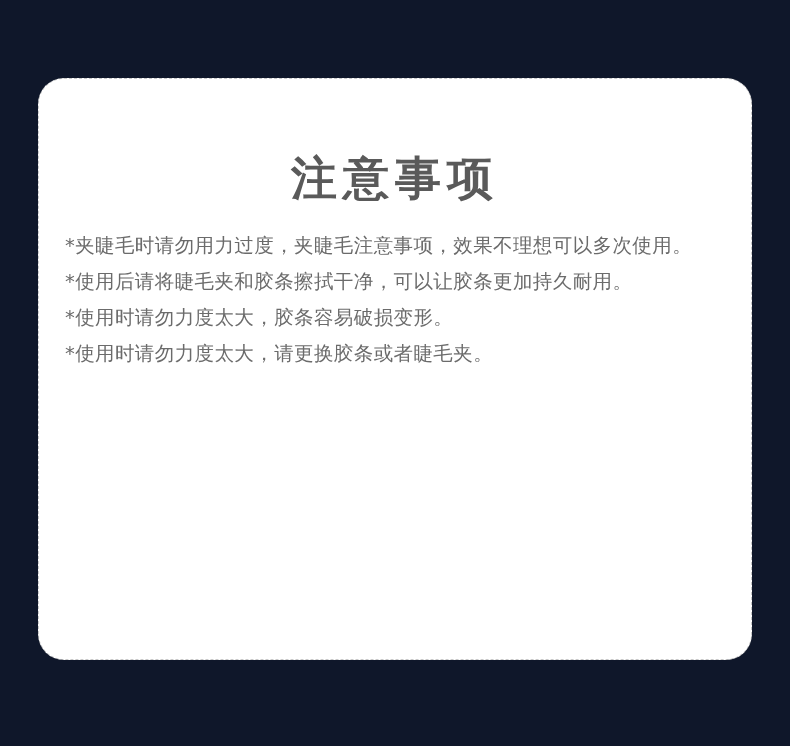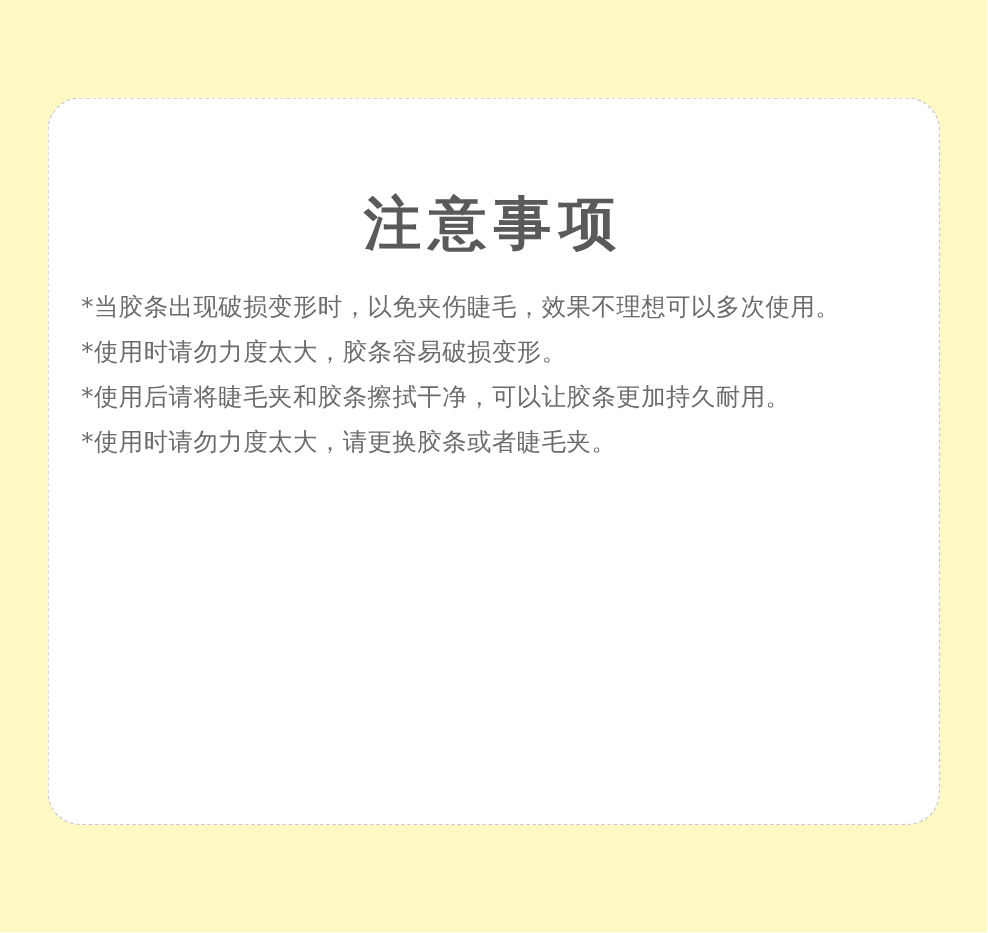--- a/index.html
+++ b/index.html
@@ -11,21 +11,21 @@
     width: 790px;
     height: 746px;
     font-family: "DejaVu Sans", "Liberation Sans", sans-serif;
     position: relative;
     overflow: hidden;
   }
   .page {
     width: 790px;
     height: 746px;
     position: relative;
-    background: #fef9c3;
+    background: #0f172a;
   }
   .notice-card {
     position: absolute;
     left: 38px;
     top: 78px;
     width: 714px;
     height: 582px;
     box-sizing: border-box;
     border: 1px dashed #c9c9c9;
     border-radius: 26px;
@@ -63,19 +63,19 @@
     text-align: left;
   }
 </style>
 </head>
 <body>
 
 <div class="page">
   <div class="notice-card">
     <h1 class="notice-title">注意事项</h1>
     <ul class="notice-list">
-      <li>*当胶条出现破损变形时，以免夹伤睫毛，效果不理想可以多次使用。</li>
+      <li>*夹睫毛时请勿用力过度，夹睫毛注意事项，效果不理想可以多次使用。</li>
+      <li>*使用后请将睫毛夹和胶条擦拭干净，可以让胶条更加持久耐用。</li>
       <li>*使用时请勿力度太大，胶条容易破损变形。</li>
-      <li>*使用后请将睫毛夹和胶条擦拭干净，可以让胶条更加持久耐用。</li>
       <li>*使用时请勿力度太大，请更换胶条或者睫毛夹。</li>
     </ul>
   </div>
 </div>
 
 </body></html>

